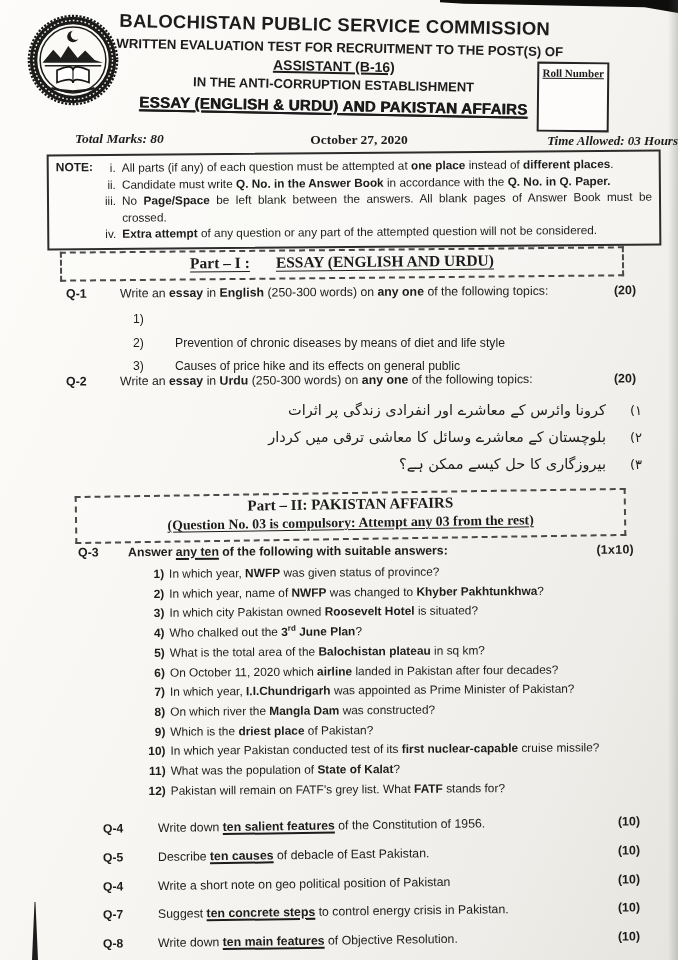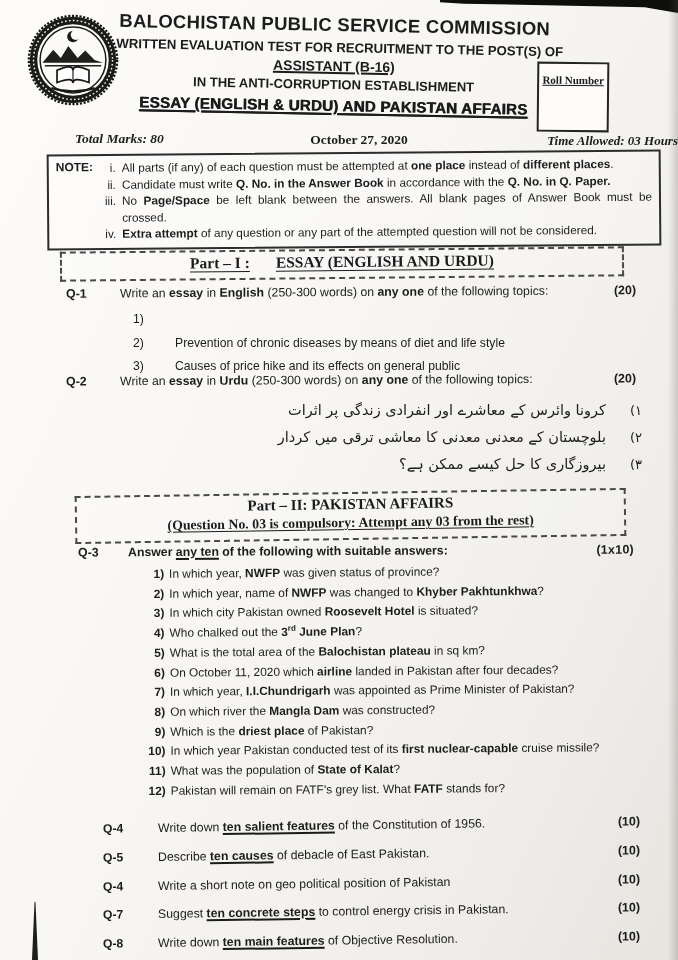--- a/index.html
+++ b/index.html
@@ -22,21 +22,21 @@
   .logo{position:absolute;left:26px;top:13px;width:94px;height:94px;}
   .head{position:absolute;left:116px;top:14px;width:436px;text-align:center;transform:rotate(1.1deg);}
   .head .commission{font-size:18.5px;font-weight:bold;letter-spacing:.3px;white-space:nowrap;}
   .head .test-line{font-size:13.2px;font-weight:bold;margin-top:4px;white-space:nowrap;}
   .head .post{font-size:14px;font-weight:bold;margin-top:3px;text-decoration:underline;text-decoration-thickness:1.6px;}
   .head .estab{font-size:13px;font-weight:bold;margin-top:3px;}
   .head .subject{font-size:15.2px;font-weight:bold;margin-top:5px;letter-spacing:.2px;
     text-shadow:.6px 0 0 #161616;text-decoration:underline;text-decoration-thickness:2px;text-underline-offset:2px;}
   .roll-box{position:absolute;left:537px;top:62px;width:68px;height:66px;border:2px solid #242424;
     background:#fdfcfa;text-align:center;transform:rotate(.6deg);}
-  .roll-box span{display:inline-block;margin-top:10px;font-family:"Liberation Serif",serif;font-weight:bold;
+  .roll-box span{display:inline-block;margin-top:3px;font-family:"Liberation Serif",serif;font-weight:bold;
     font-size:11px;text-decoration:underline;}
 
   
   .meta{position:absolute;left:0;top:129px;width:678px;height:20px;margin-left:20px;}
   .meta .tm{position:absolute;left:55px;top:2px;font-family:"Liberation Serif",serif;font-weight:bold;font-style:italic;font-size:13.5px;}
   .meta .dt{position:absolute;left:0;right:0;top:3px;text-align:center;font-family:Liberation Serif, serif;font-weight:bold;font-size:13.5px;}
   .meta .ta{position:absolute;right:20px;top:4px;font-family:"Liberation Serif",serif;font-weight:bold;font-style:italic;font-size:13px;}
 
   
   .note-box{position:absolute;left:47px;top:152px;width:596px;border:2px solid #2c2c2c;background:rgba(255,255,255,.25);
@@ -181,21 +181,21 @@
     <span class="qtxt">Write an <b>essay</b> in <b>Urdu</b> (250-300 words) on <b>any one</b> of the following topics:</span>
     <span class="qmarks">(20)</span>
   </div>
   <div class="urdu-list">
     <div class="urdu-row">
       <span class="num">۱)</span>
       <span class="txt">کرونا وائرس کے معاشرے اور انفرادی زندگی پر اثرات</span>
     </div>
     <div class="urdu-row">
       <span class="num">۲)</span>
-      <span class="txt">بلوچستان کے معدنی معدنی کا معاشی ترقی میں کردار</span>
+      <span class="txt">بلوچستان کے معاشرے وسائل کا معاشی ترقی میں کردار</span>
     </div>
     <div class="urdu-row">
       <span class="num">۳)</span>
       <span class="txt">بیروزگاری کا حل کیسے ممکن ہے؟</span>
     </div>
   </div>
 
   <div class="part-box part2">
     <div class="l1">Part – II: PAKISTAN AFFAIRS</div>
     <div class="l2">(Question No. 03 is compulsory: Attempt any 03 from the rest)</div>

